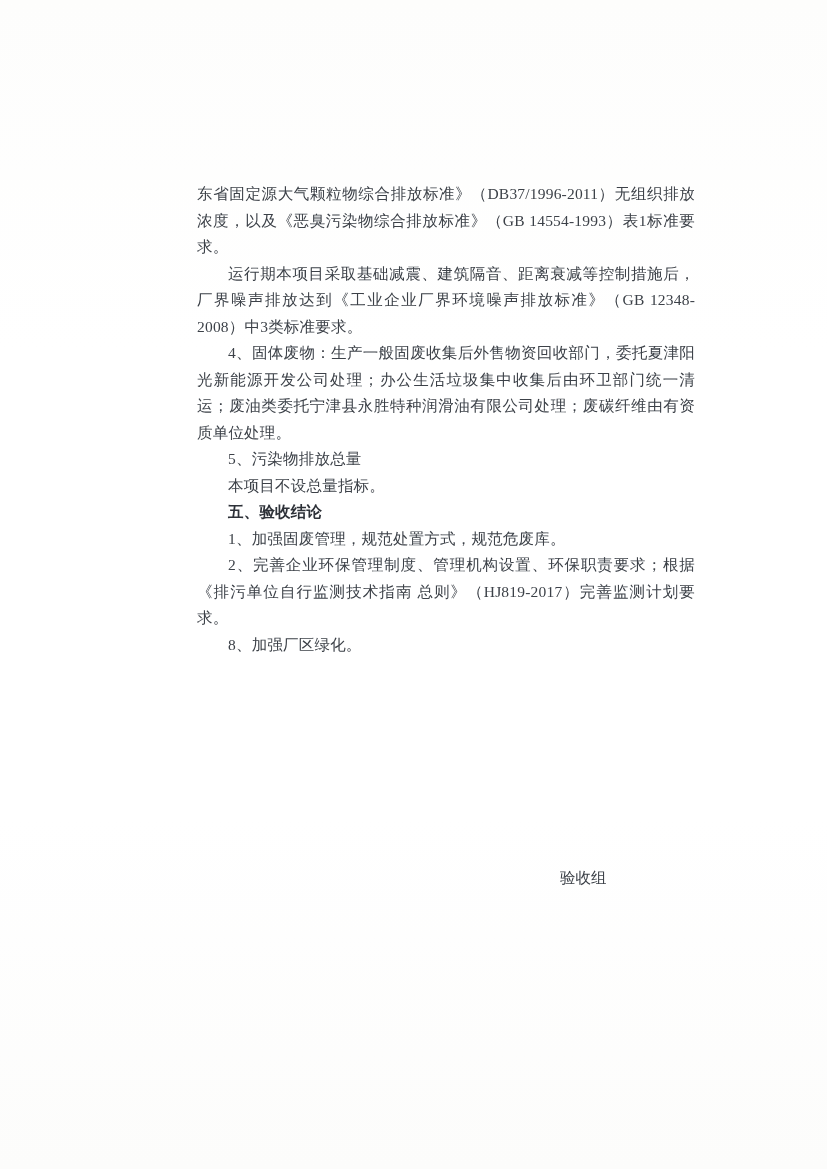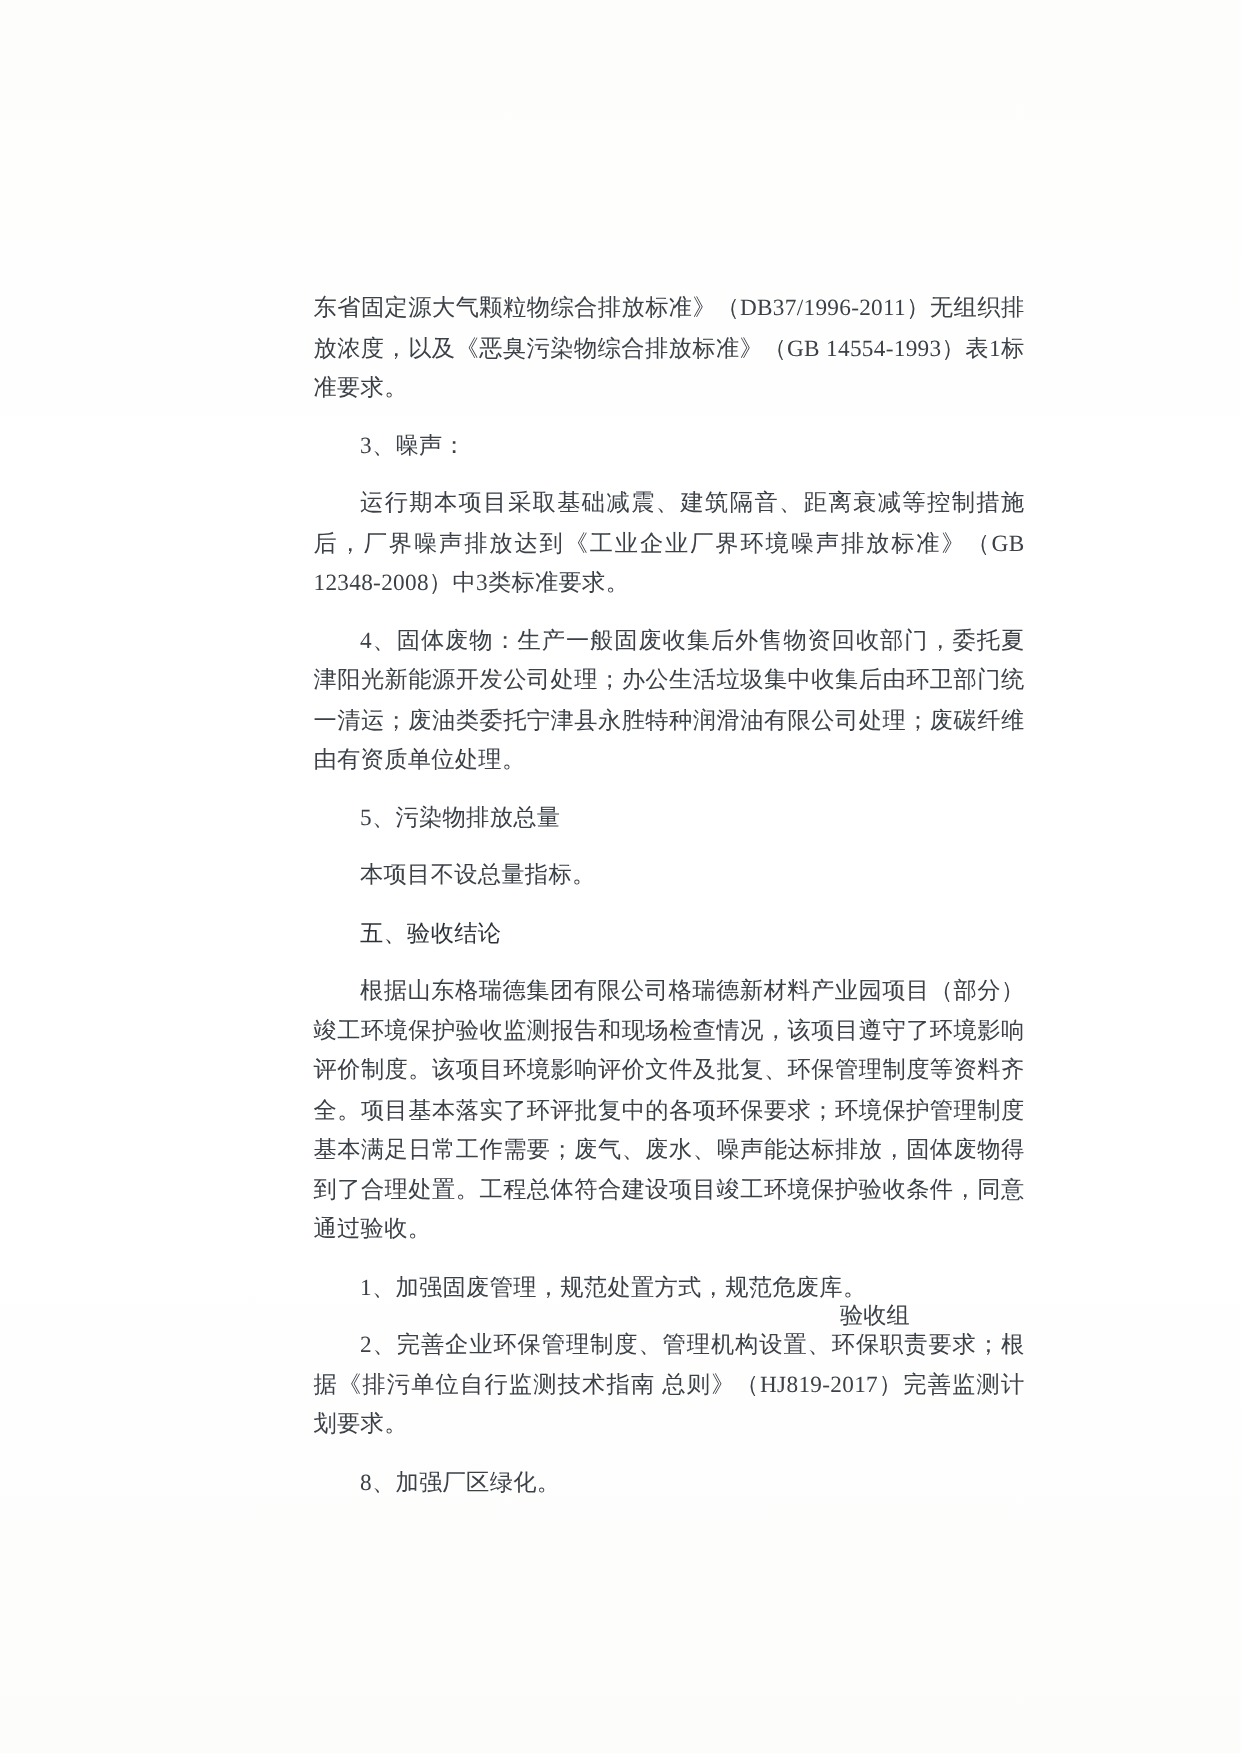--- a/index.html
+++ b/index.html
@@ -24,55 +24,53 @@
     left: 197px;
     top: 181px;
     width: 498px;
     color: #3c4148;
     font-size: 15.5px;
     line-height: 26.5px;
     text-align: justify;
     letter-spacing: 0.2px;
   }
   .text-block p {
-    margin: 12px;
+    margin: 0;
     padding: 0;
   }
   .indent {
     text-indent: 2em;
   }
   .heading {
-    font-weight: normal;
+    font-weight: bold;
     color: #2d3138;
   }
   .signature {
     position: absolute;
     left: 560px;
     top: 864px;
     width: 145px;
     color: #3c4148;
     font-size: 15.5px;
     line-height: 28px;
     text-align: left;
   }
 </style>
 </head>
 <body>
 
 <div class="page">
 
   <div class="text-block">
     <p>东省固定源大气颗粒物综合排放标准》（DB37/1996-2011）无组织排放浓度，以及《恶臭污染物综合排放标准》（GB 14554-1993）表1标准要求。</p>
-    <p class="indent">3、噪声：</p>
     <p class="indent">运行期本项目采取基础减震、建筑隔音、距离衰减等控制措施后，厂界噪声排放达到《工业企业厂界环境噪声排放标准》（GB 12348-2008）中3类标准要求。</p>
     <p class="indent">4、固体废物：生产一般固废收集后外售物资回收部门，委托夏津阳光新能源开发公司处理；办公生活垃圾集中收集后由环卫部门统一清运；废油类委托宁津县永胜特种润滑油有限公司处理；废碳纤维由有资质单位处理。</p>
     <p class="indent">5、污染物排放总量</p>
     <p class="indent">本项目不设总量指标。</p>
     <p class="indent heading">五、验收结论</p>
-    <p class="indent">根据山东格瑞德集团有限公司格瑞德新材料产业园项目（部分）竣工环境保护验收监测报告和现场检查情况，该项目遵守了环境影响评价制度。该项目环境影响评价文件及批复、环保管理制度等资料齐全。项目基本落实了环评批复中的各项环保要求；环境保护管理制度基本满足日常工作需要；废气、废水、噪声能达标排放，固体废物得到了合理处置。工程总体符合建设项目竣工环境保护验收条件，同意通过验收。</p>
     <p class="indent">1、加强固废管理，规范处置方式，规范危废库。</p>
     <p class="indent">2、完善企业环保管理制度、管理机构设置、环保职责要求；根据《排污单位自行监测技术指南 总则》（HJ819-2017）完善监测计划要求。</p>
     <p class="indent">8、加强厂区绿化。</p>
   </div>
 
   <div class="signature">
     <div>验收组</div>
   </div>
 
 </div>

